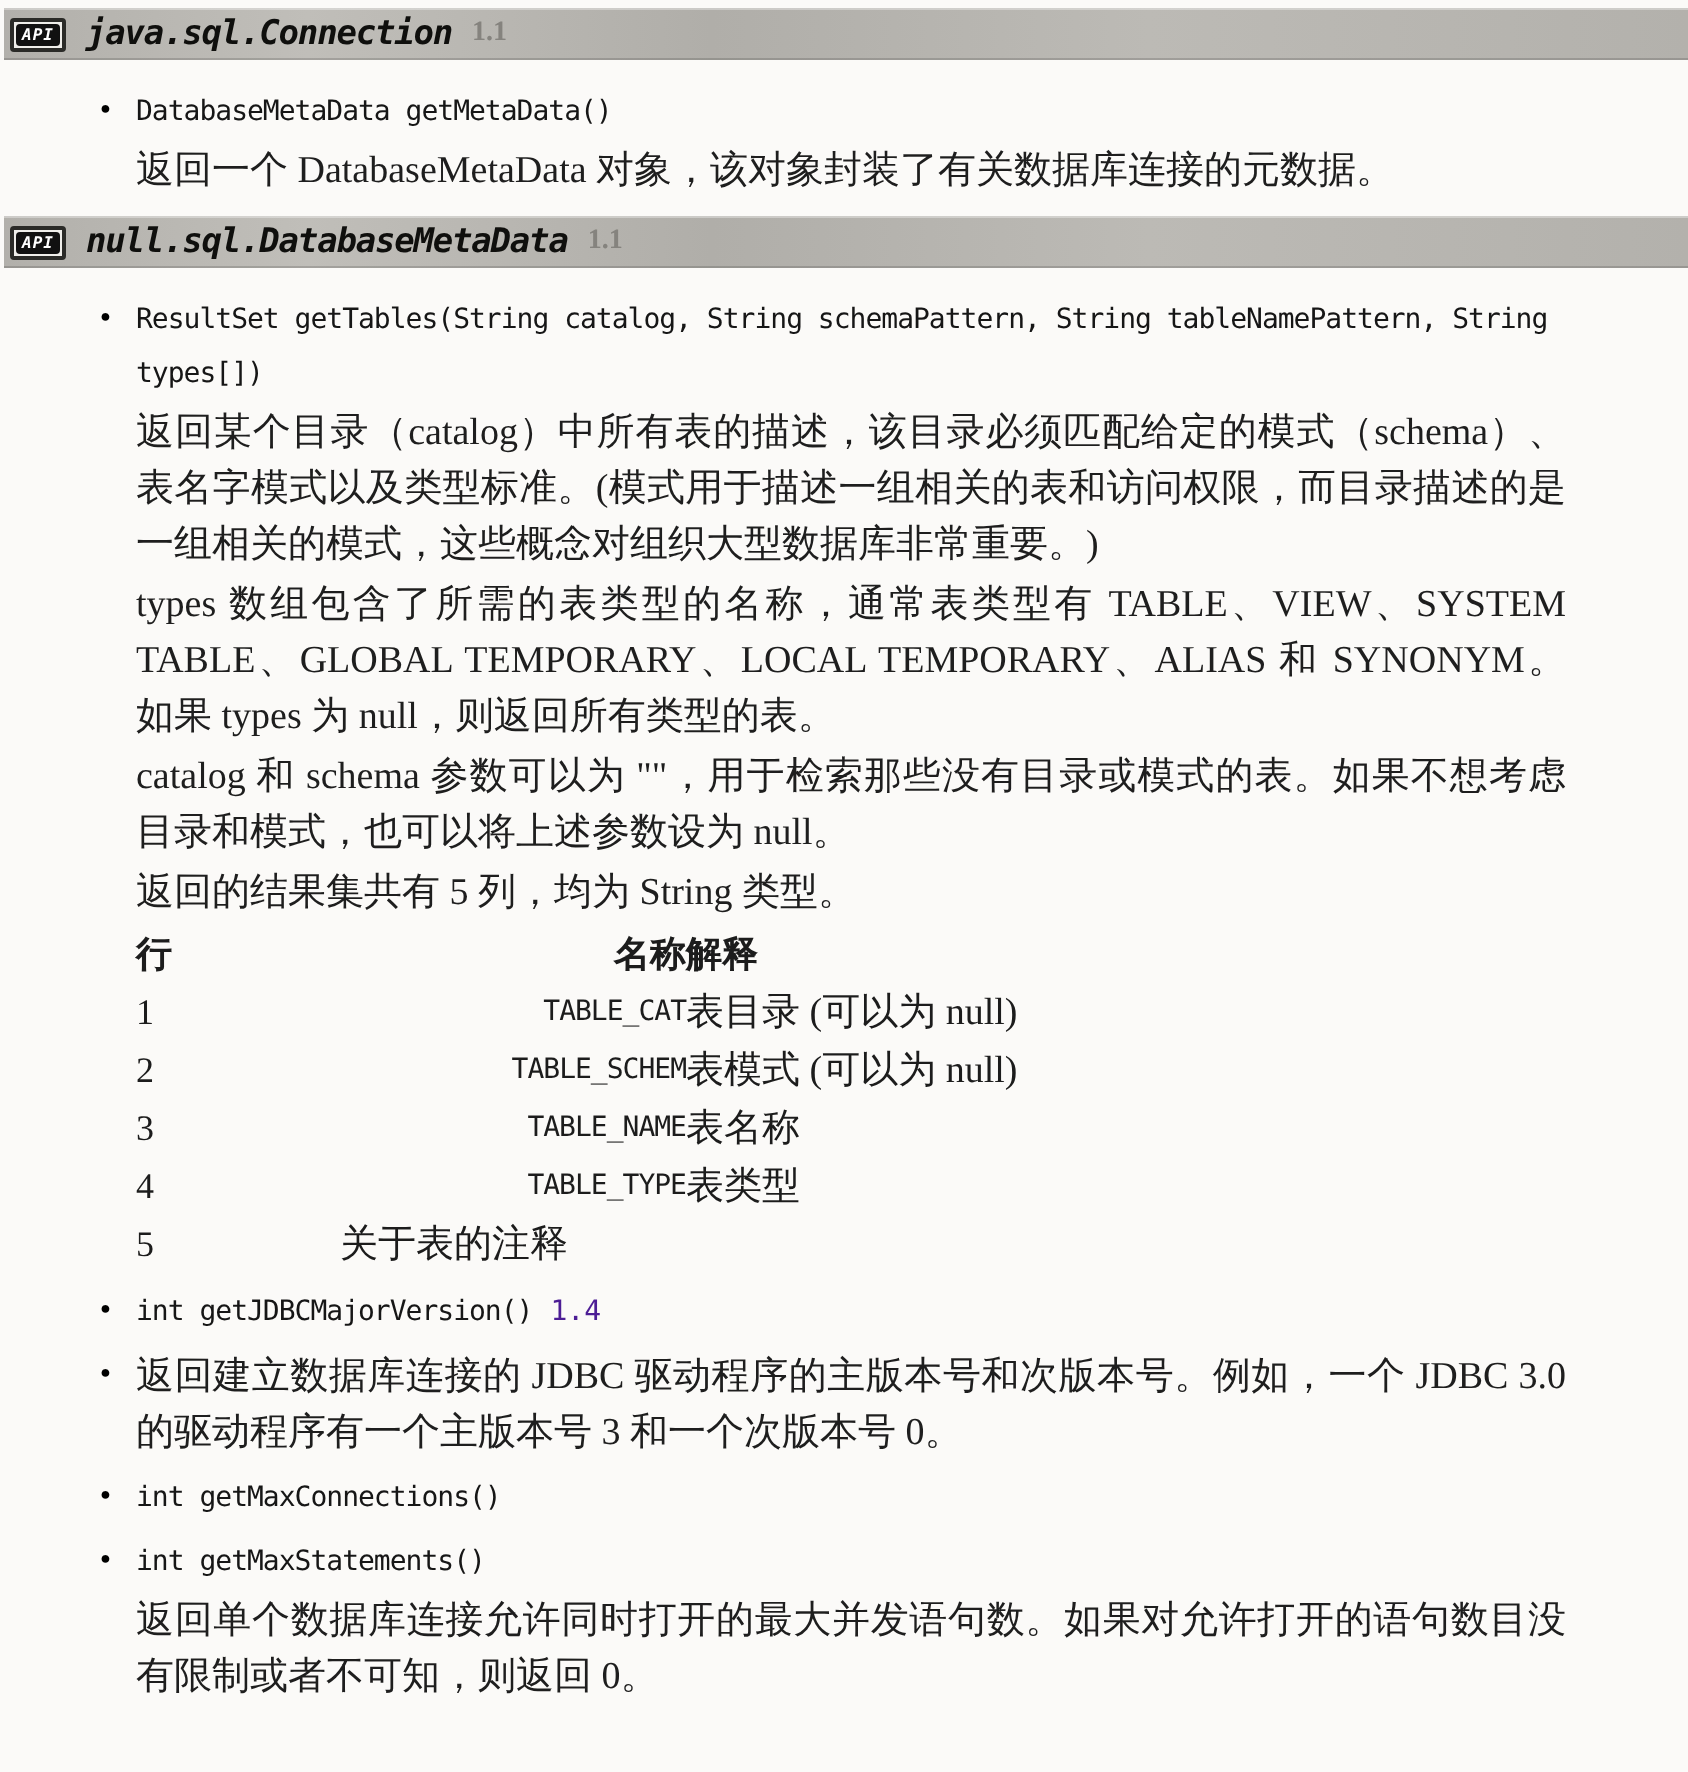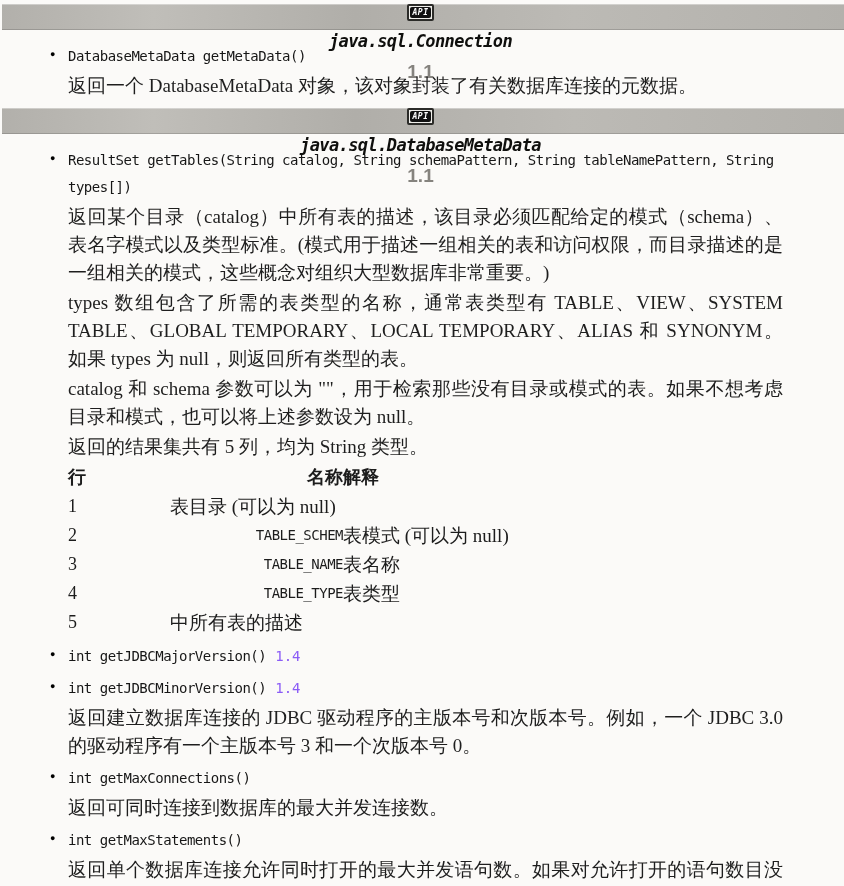--- a/index.html
+++ b/index.html
@@ -18,21 +18,20 @@
   
   .api-bar {
     height: 26px;
     margin-left: 2px;
     display: flex;
     align-items: center;
     gap: 10px;
     padding: 0 8px 0 3px;
     background: linear-gradient(90deg, #b2b0ab, #c0beb9 18%, #b0aea9 42%, #bcbab5 68%, #b3b1ac 100%);
     box-shadow: inset 0 1px 0 rgba(255,255,255,.35), inset 0 -1px 0 rgba(0,0,0,.15);
-    flex-direction: column;
   }
   .api-badge {
     display: inline-flex;
     border: 2px solid #2b2b28;
     background: #efeeea;
     padding: 1px;
     border-radius: 2px;
     flex: 0 0 auto;
   }
   .api-badge-label {
@@ -47,23 +46,23 @@
   .api-title {
     font-family: "DejaVu Sans Mono", monospace;
     font-style: italic;
     font-weight: bold;
     font-size: 17px;
     letter-spacing: -0.6px;
     color: #0f0f0d;
     white-space: nowrap;
   }
   .api-version {
-    font-family: Liberation Sans, sans-serif;
+    font-family: Liberation Serif, serif;
     font-weight: bold;
-    font-size: 19px;
+    font-size: 14px;
     color: #85837e;
   }
 
   
   .content { margin: 13px 50px 8px 48px; }
 
   .method { position: relative; padding-left: 20px; margin: 0 0 5px 0; }
   .bullet {
     position: absolute;
     left: 2px;
@@ -74,21 +73,21 @@
   }
   .sig {
     font-family: "DejaVu Sans Mono", monospace;
     font-size: 14px;
     letter-spacing: -0.5px;
     line-height: 27px;
     color: #161616;
     word-break: break-word;
   }
   .since {
-    color: #8b5cf6;
+    color: #4c1d95;
     margin-left: 9px;
     letter-spacing: 0;
     margin-top: 17px;
   }
   .desc {
     font-size: 19px;
     line-height: 28px;
     margin: 2px 11px 2px 0;
     color: #1e1e1e;
     text-align: justify;
@@ -134,21 +133,21 @@
         <p class="desc">返回一个 DatabaseMetaData 对象，该对象封装了有关数据库连接的元数据。</p>
       </div>
     </div>
   </section>
 
   <section>
     <div class="api-bar">
       <span class="api-badge">
         <span class="api-badge-label">API</span>
       </span>
-      <span class="api-title">java.sql.DatabaseMetaData</span>
+      <span class="api-title">null.sql.DatabaseMetaData</span>
       <span class="api-version">1.1</span>
     </div>
 
     <div class="content">
 
       <div class="method">
         <span class="bullet">●</span>
         <div class="sig">ResultSet getTables(String catalog, String schemaPattern, String tableNamePattern, String types[])</div>
         <p class="desc">返回某个目录（catalog）中所有表的描述，该目录必须匹配给定的模式（schema）、表名字模式以及类型标准。(模式用于描述一组相关的表和访问权限，而目录描述的是一组相关的模式，这些概念对组织大型数据库非常重要。)</p>
         <p class="desc">types 数组包含了所需的表类型的名称，通常表类型有 TABLE、VIEW、SYSTEM TABLE、GLOBAL TEMPORARY、LOCAL TEMPORARY、ALIAS 和 SYNONYM。如果 types 为 null，则返回所有类型的表。</p>
@@ -156,63 +155,60 @@
         <p class="desc">返回的结果集共有 5 列，均为 String 类型。</p>
 
         <div class="cols-table">
           <div class="t-row t-head">
             <span class="t-c1">行</span>
             <span class="t-c2">名称</span>
             <span class="t-c3">解释</span>
           </div>
           <div class="t-row">
             <span class="t-c1">1</span>
+            <span class="t-c2">TABLE_CAT</span>
             <span class="t-c3">表目录 (可以为 null)</span>
           </div>
           <div class="t-row">
             <span class="t-c1">2</span>
             <span class="t-c2">TABLE_SCHEM</span>
             <span class="t-c3">表模式 (可以为 null)</span>
           </div>
           <div class="t-row">
             <span class="t-c1">3</span>
             <span class="t-c2">TABLE_NAME</span>
             <span class="t-c3">表名称</span>
           </div>
           <div class="t-row">
             <span class="t-c1">4</span>
             <span class="t-c2">TABLE_TYPE</span>
             <span class="t-c3">表类型</span>
           </div>
           <div class="t-row">
             <span class="t-c1">5</span>
-            <span class="t-c3">中所有表的描述</span>
+            <span class="t-c3">关于表的注释</span>
           </div>
         </div>
       </div>
 
       <div class="method">
         <span class="bullet">●</span>
         <div class="sig">
           <span>int getJDBCMajorVersion()</span><span class="since">1.4</span>
         </div>
       </div>
 
       <div class="method">
         <span class="bullet">●</span>
-        <div class="sig">
-          <span>int getJDBCMinorVersion()</span><span class="since">1.4</span>
-        </div>
         <p class="desc">返回建立数据库连接的 JDBC 驱动程序的主版本号和次版本号。例如，一个 JDBC 3.0 的驱动程序有一个主版本号 3 和一个次版本号 0。</p>
       </div>
 
       <div class="method">
         <span class="bullet">●</span>
         <div class="sig">int getMaxConnections()</div>
-        <p class="desc">返回可同时连接到数据库的最大并发连接数。</p>
       </div>
 
       <div class="method">
         <span class="bullet">●</span>
         <div class="sig">int getMaxStatements()</div>
         <p class="desc">返回单个数据库连接允许同时打开的最大并发语句数。如果对允许打开的语句数目没有限制或者不可知，则返回 0。</p>
       </div>
 
     </div>
   </section>

